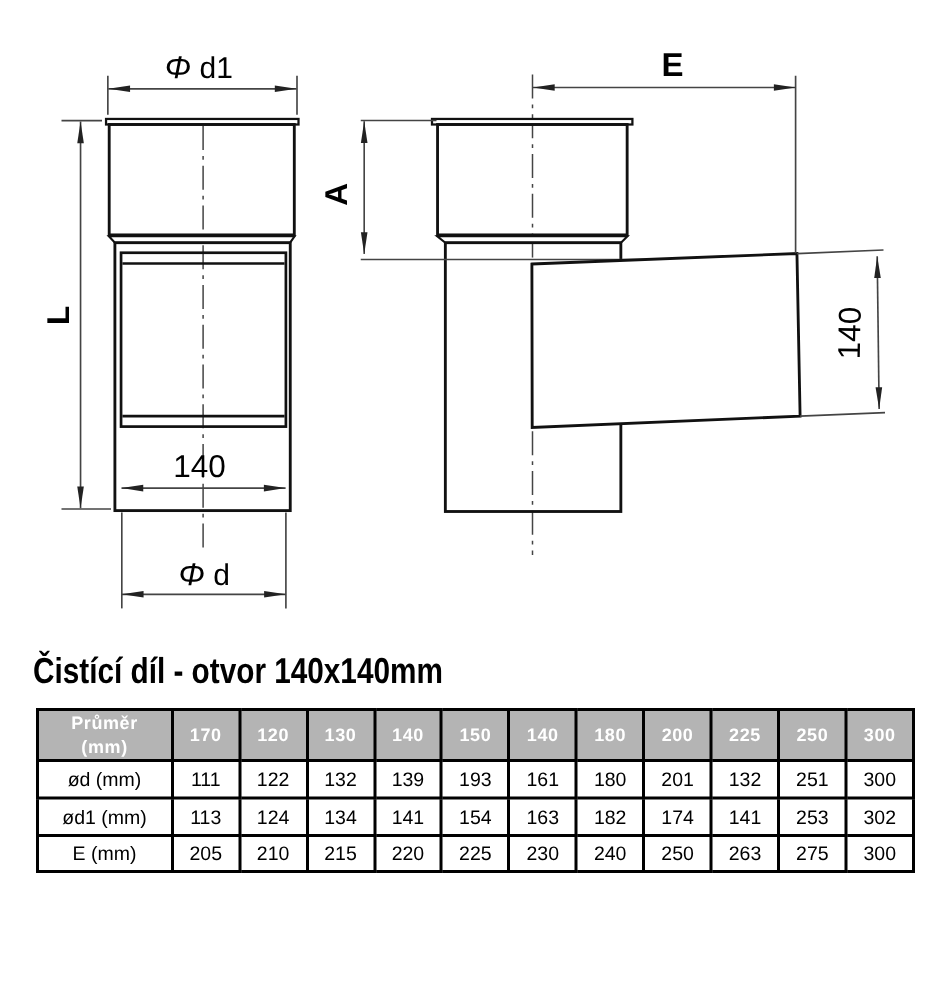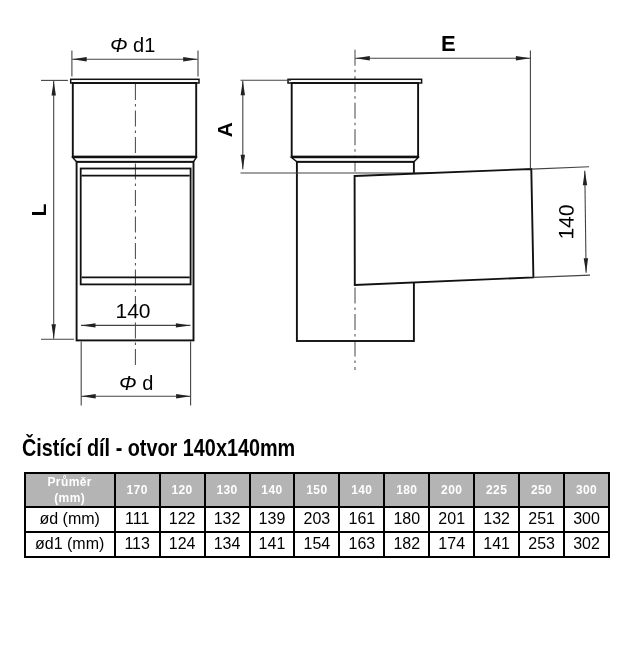--- a/index.html
+++ b/index.html
@@ -1,21 +1,21 @@
 <!DOCTYPE html>
 <html><head>
 <meta charset="utf-8">
 <style>
   html,body{margin:0;padding:0;background:#ffffff;}
   body{width:631px;height:657px;position:relative;font-family:"Liberation Sans",sans-serif;}
   #title{position:absolute;left:22px;top:434px;font-size:24px;font-weight:bold;color:#000;transform:scaleX(0.826);transform-origin:left top;white-space:nowrap;}
   table{position:absolute;left:23.7px;top:472px;border-collapse:collapse;table-layout:fixed;font-family:"Liberation Sans",sans-serif;}
   td,th{border:2px solid #000;text-align:center;vertical-align:middle;padding:0;}
   th{background:#b4b4b4;color:#fff;font-size:12px;font-weight:bold;line-height:16px;letter-spacing:0.4px;}
-  td{font-size:16px;color:#000;font-weight:normal;}
+  td{font-size:13px;color:#000;font-weight:normal;}
   tr.d{height:24.8px;}
   tr.h{height:30px;margin-left:44px;}
 </style>
 </head>
 <body>
 
 <svg width="631" height="432" viewBox="0 0 631 432" style="position:absolute;left:0;top:0;">
   <g fill="none" stroke-linecap="butt">
 
     <line x1="135.4" y1="84" x2="135.4" y2="368" stroke="#444" stroke-width="1" stroke-dasharray="16 4 2.5 4"></line>
@@ -141,21 +141,21 @@
         <th>250</th>
         <th>300</th>
       </tr>
 
   <tr class="d">
         <td>ød (mm)</td>
         <td>111</td>
         <td>122</td>
         <td>132</td>
         <td>139</td>
-        <td>203</td>
+        <td>193</td>
         <td>161</td>
         <td>180</td>
         <td>201</td>
         <td>132</td>
         <td>251</td>
         <td>300</td>
       </tr>
 
   <tr class="d">
         <td>ød1 (mm)</td>
@@ -167,14 +167,28 @@
         <td>163</td>
         <td>182</td>
         <td>174</td>
         <td>141</td>
         <td>253</td>
         <td>302</td>
       </tr>
 
 
 
+  <tr class="d">
+        <td>E (mm)</td>
+        <td>205</td>
+        <td>210</td>
+        <td>215</td>
+        <td>220</td>
+        <td>225</td>
+        <td>230</td>
+        <td>240</td>
+        <td>250</td>
+        <td>263</td>
+        <td>275</td>
+        <td>300</td>
+      </tr>
 </tbody>
   </table>
 
 </body></html>

